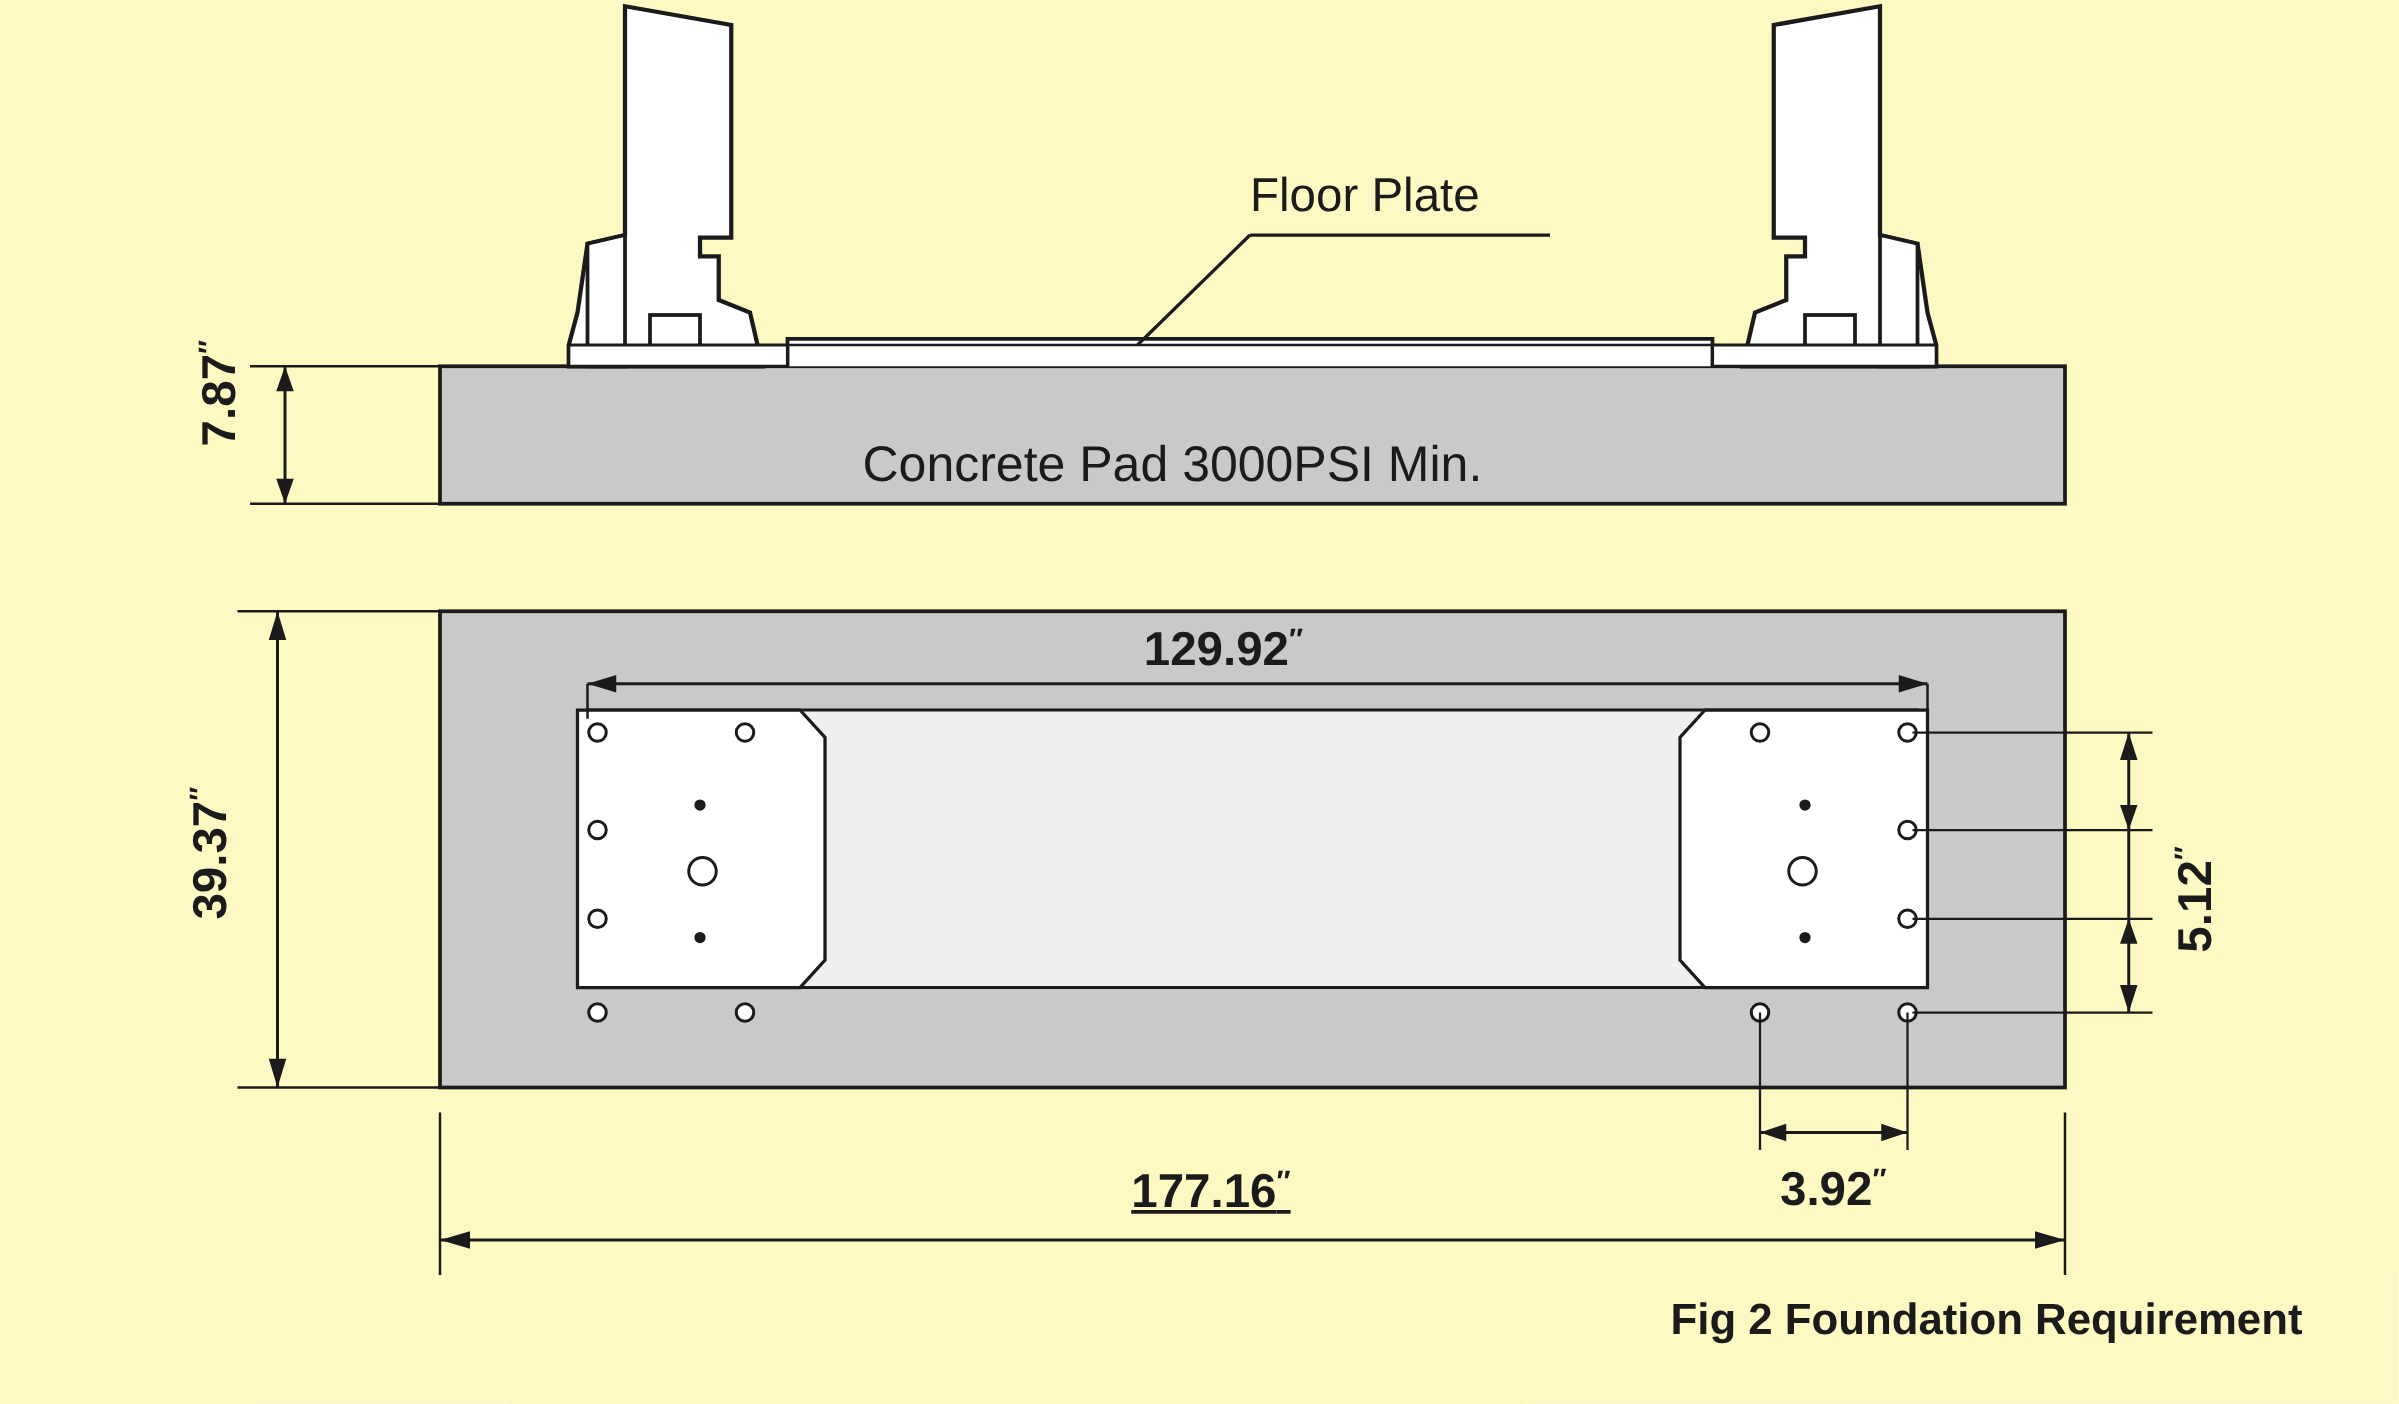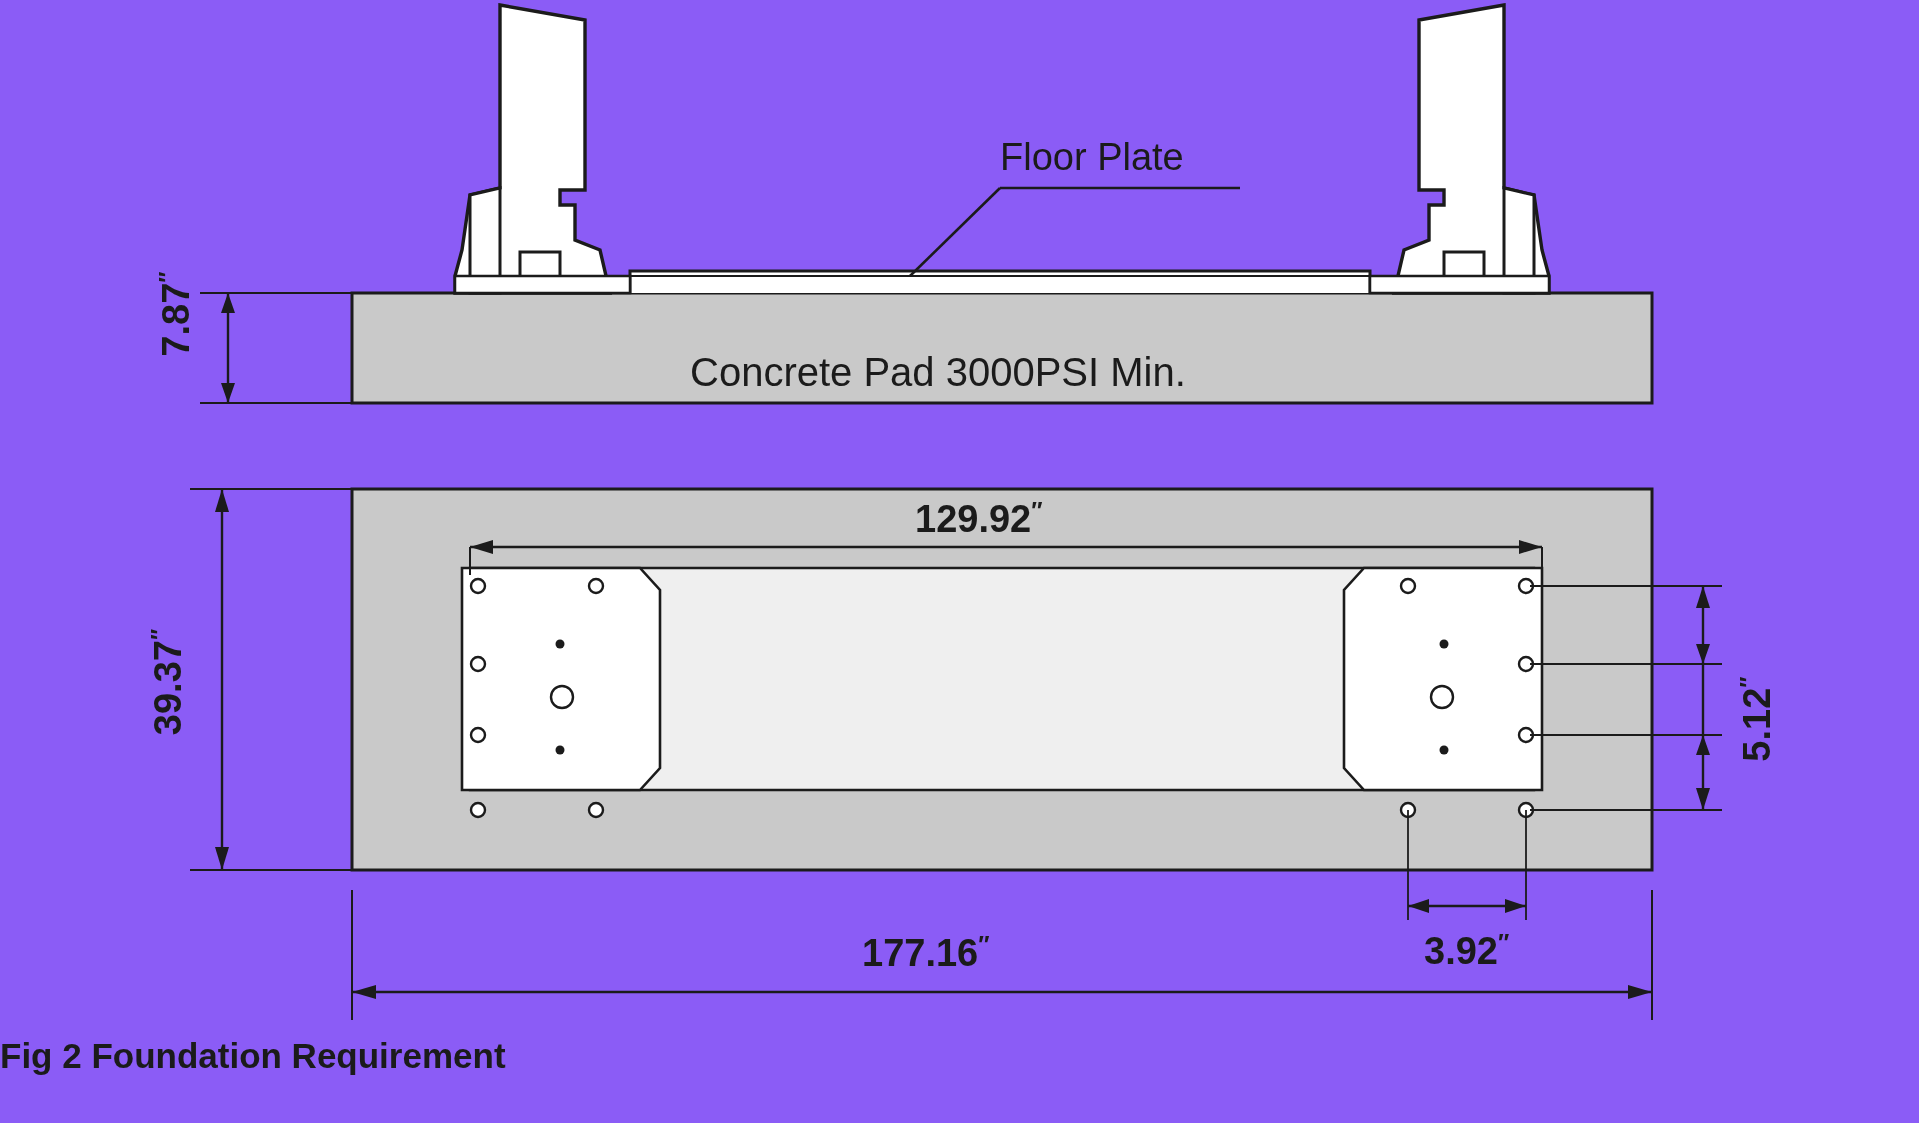--- a/index.html
+++ b/index.html
@@ -11,21 +11,21 @@
     width: 1919px;
     height: 1123px;
     font-family: "Liberation Sans", sans-serif;
     color: #1b1b1b;
     overflow: hidden;
   }
   #stage {
     position: relative;
     width: 1919px;
     height: 1123px;
-    background: #8b5cf6;
+    background: #fef9c3;
   }
   svg.diagram {
     position: absolute;
     left: 0;
     top: 0;
     width: 1919px;
     height: 1123px;
   }
   .lbl {
     position: absolute;
@@ -40,21 +40,21 @@
   .units {
     font-size: 0.62em;
     vertical-align: 0.55em;
     letter-spacing: 0;
   }
   #caption {
     position: absolute;
     left: 0;
     top: 1036px;
     width: 1842px;
-    text-align: left;
+    text-align: right;
     font-size: 35px;
     font-weight: bold;
     color: #1b1b1b;
     font-family: "Liberation Sans", sans-serif;
   }
   #floor-plate-label {
     left: 1000px;
     top: 138px;
     font-size: 38px;
   }
@@ -85,24 +85,25 @@
     font-weight: bold;
   }
   #dim-512 {
     left: 1714px;
     top: 700px;
     font-size: 38px;
     font-weight: bold;
     transform: rotate(-90deg);
   }
   #dim-17716 {
-    left: 862px;
+    left: 905px;
     top: 934px;
     font-size: 38px;
     font-weight: bold;
+    text-decoration: underline;
   }
   #dim-846 {
     left: 1424px;
     top: 932px;
     font-size: 38px;
     font-weight: bold;
   }
 </style>
 </head>
 <body>

